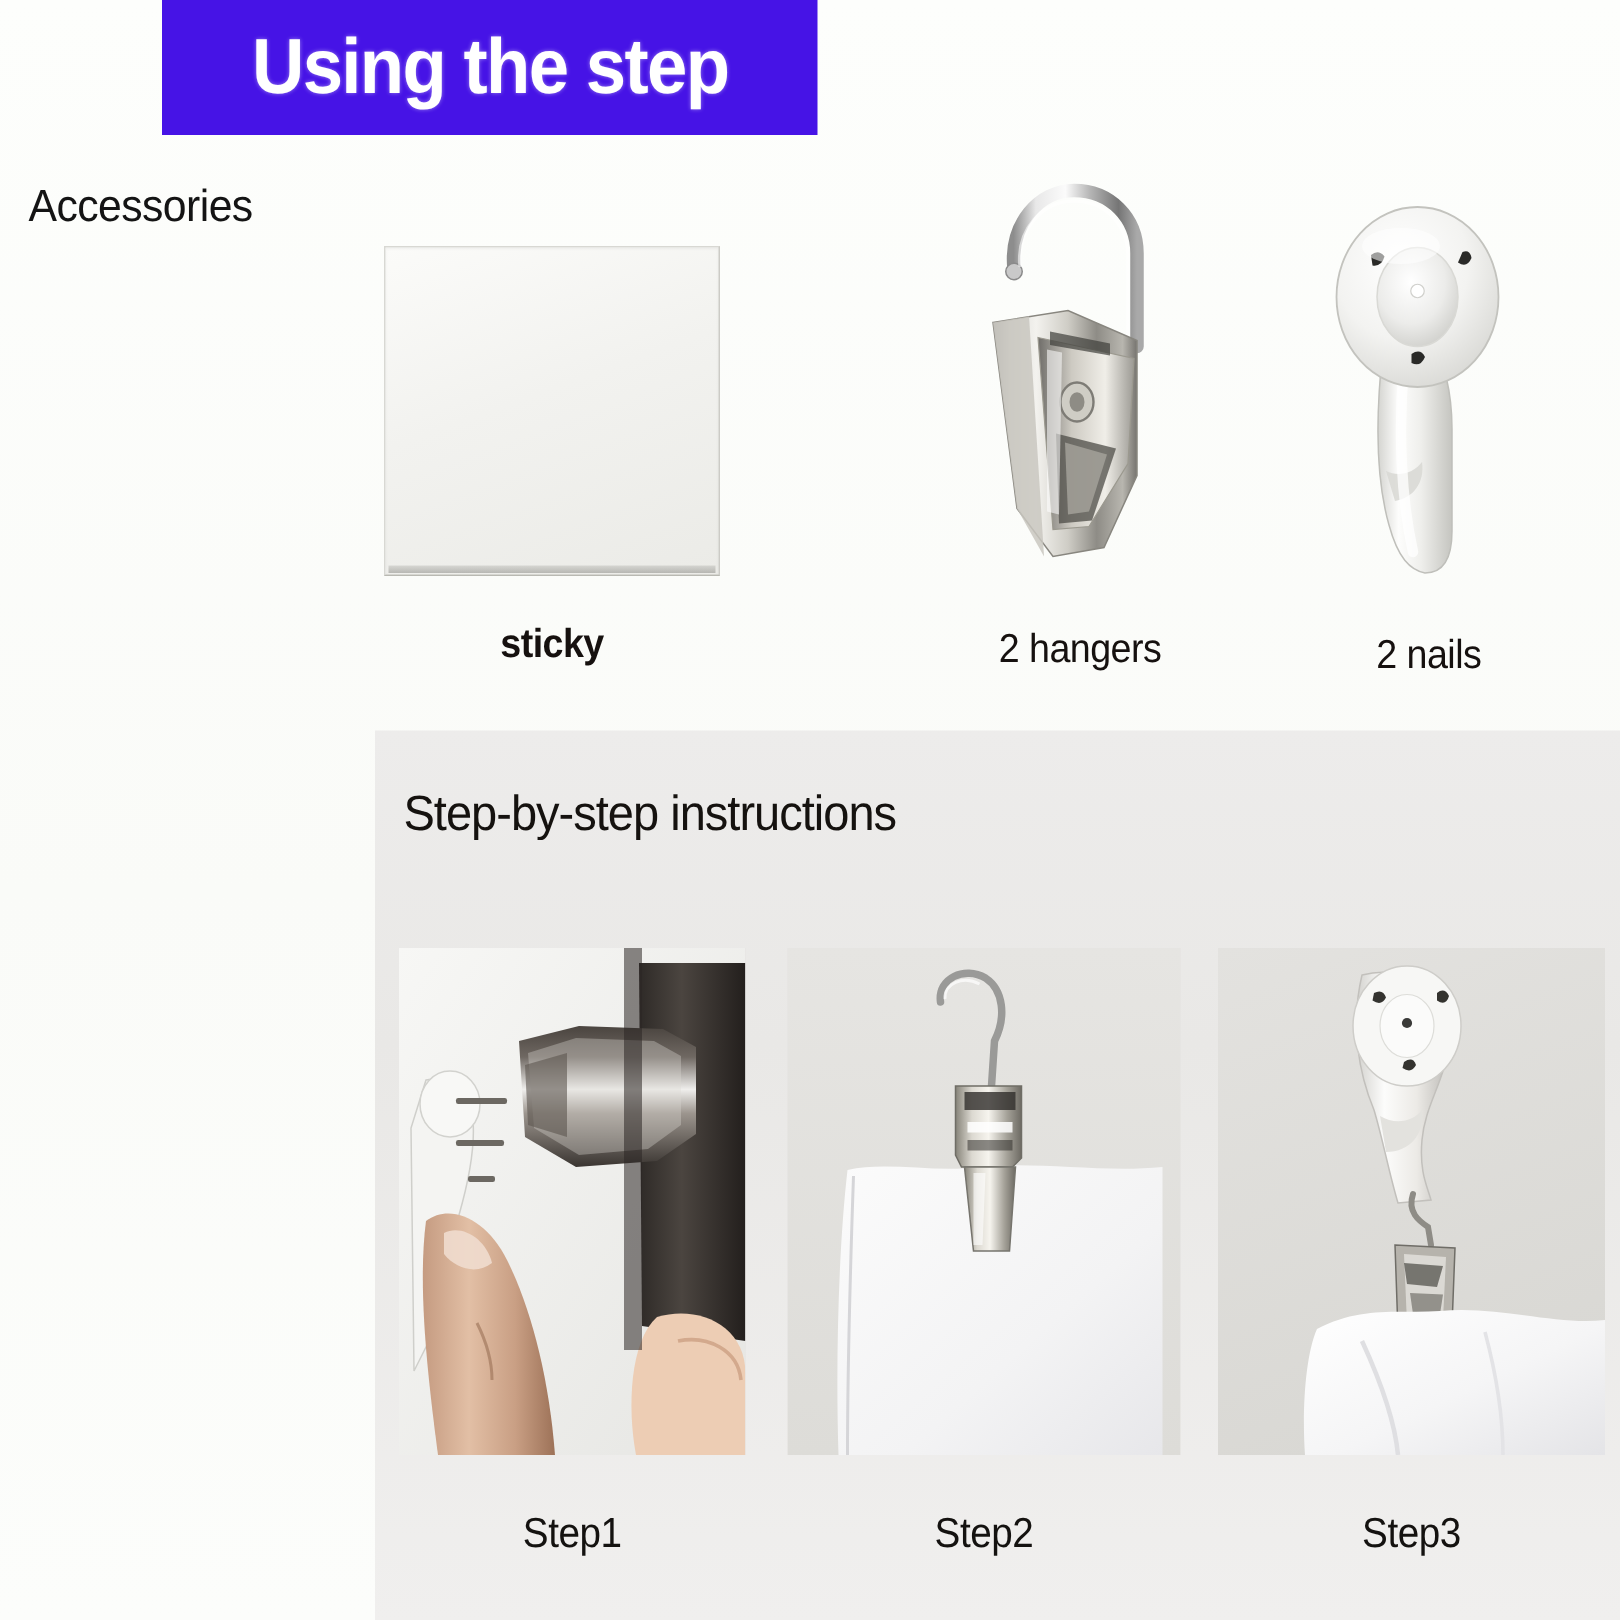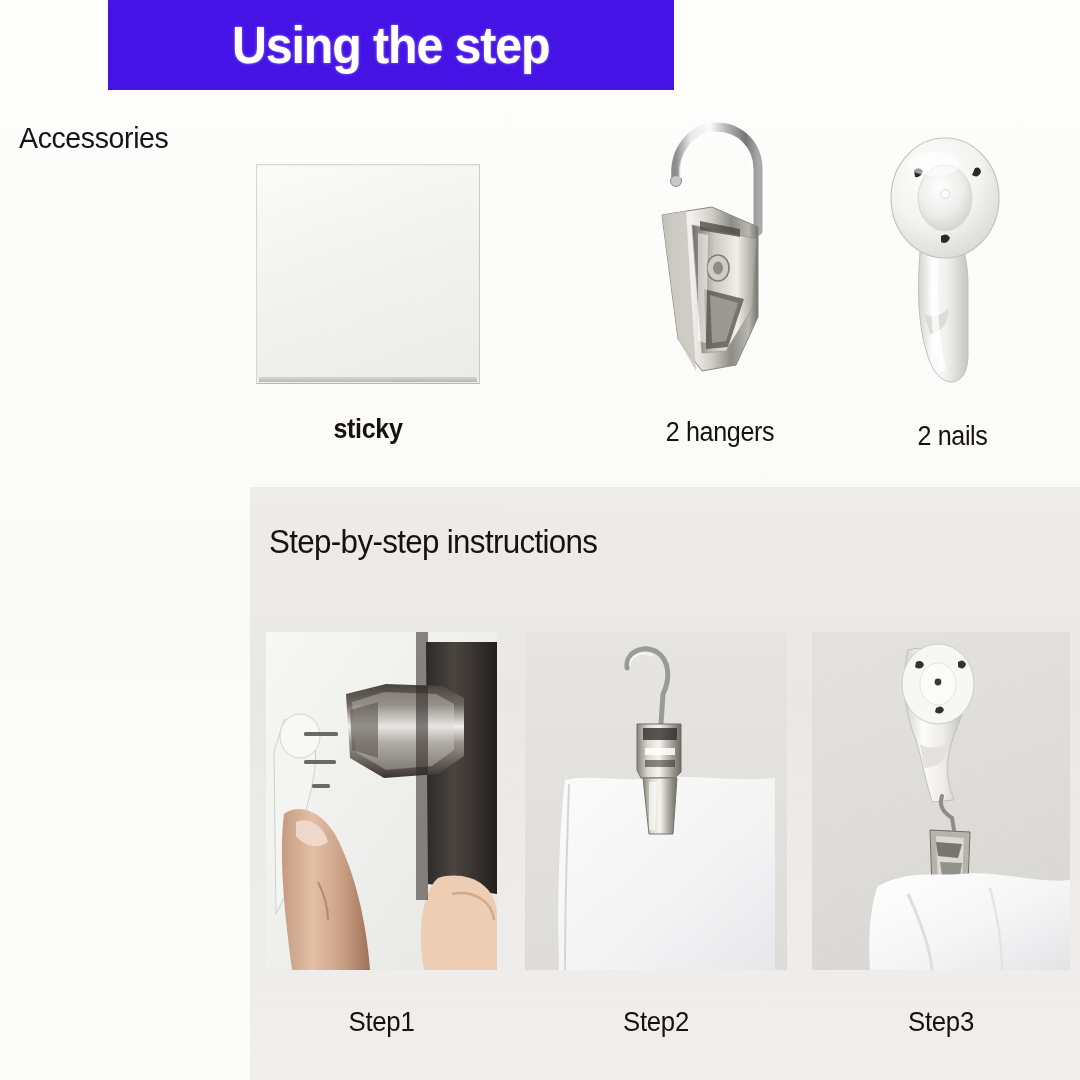--- a/index.html
+++ b/index.html
@@ -25,21 +25,21 @@
     height: 1080px;
     background: linear-gradient(180deg, #fdfefc 0%, #fafbf8 55%, #fcfdfb 100%);
     overflow: hidden;
   }
 
   
   .title-banner {
     position: absolute;
     left: 108px;
     top: 0px;
-    width: 566px;
+    width: 437px;
     height: 90px;
     background: #4613e6;
     display: flex;
     align-items: center;
     justify-content: center;
   }
   .title-banner .title-text {
     color: #ffffff;
     font-family: "Liberation Sans", sans-serif;
     font-size: 52px;

